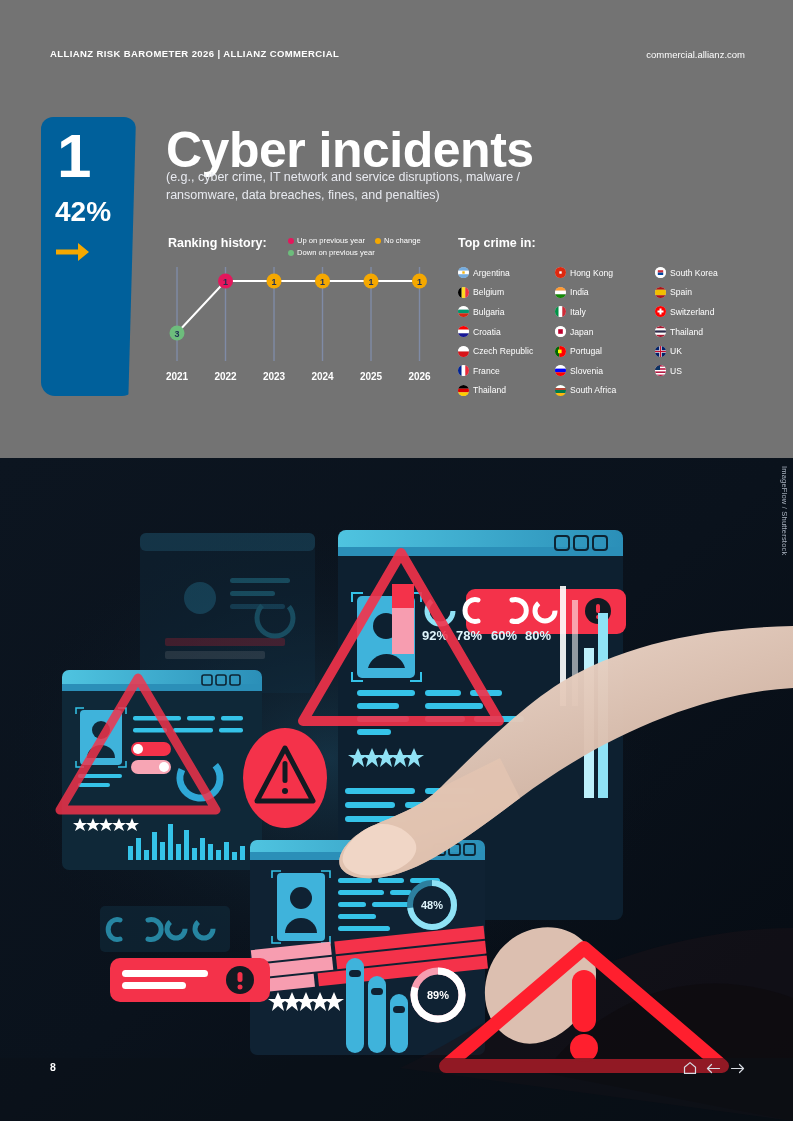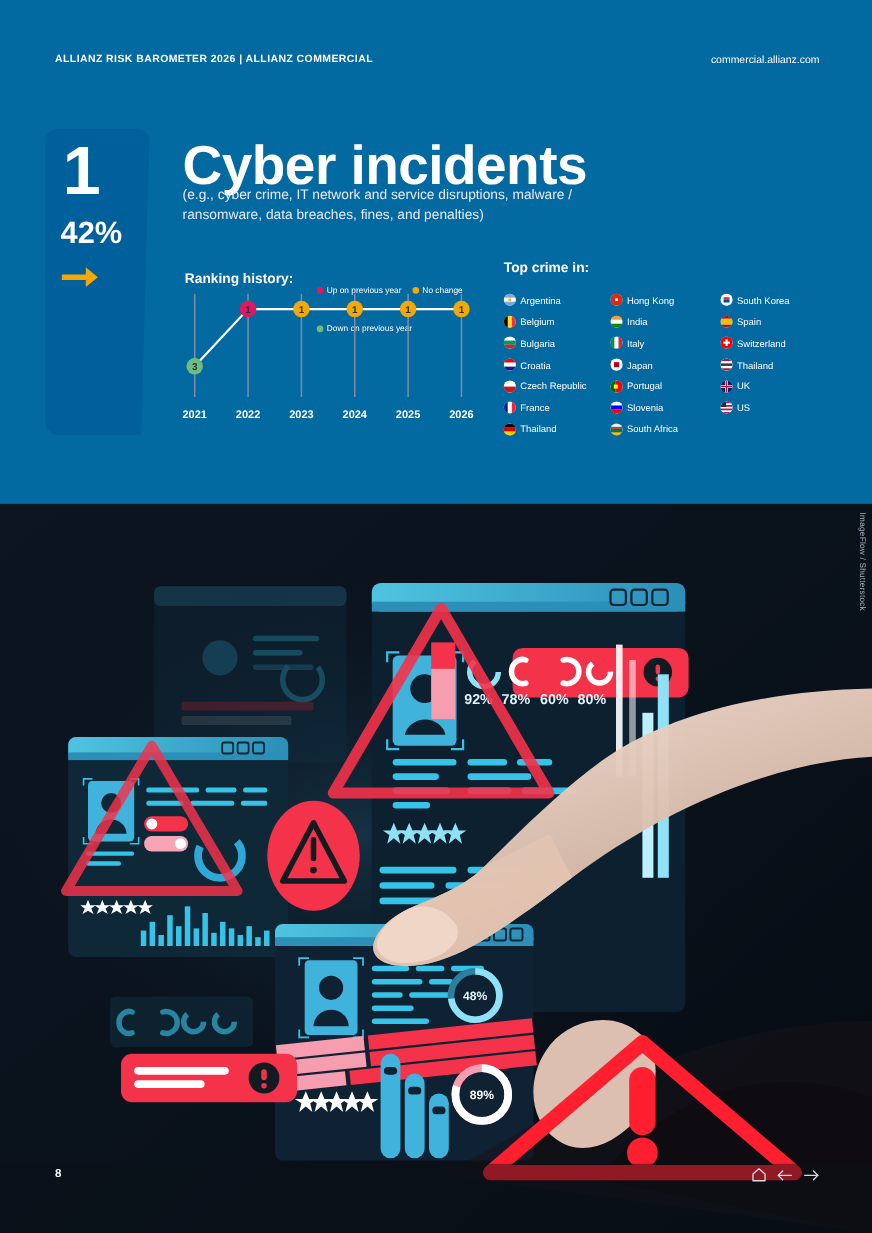--- a/index.html
+++ b/index.html
@@ -7,21 +7,21 @@
     width: 793px; height: 1121px;
     background: #1e3055;
     font-family: "Liberation Sans", sans-serif;
     overflow: hidden;
   }
   .page { position: relative; width: 793px; height: 1121px; overflow: hidden; }
 
   
   .top-section {
     position: absolute; left: 0; top: 0; width: 793px; height: 458px;
-    background: #0369a1;
+    background: #737373;
   }
   .header-bar {
     position: absolute; left: 50px; top: 48px; right: 48px; height: 16px;
   }
   .header-title {
     position: absolute; left: 0; top: 0;
     font-size: 9.5px; font-weight: bold; letter-spacing: 0.4px;
     color: #ffffff; white-space: nowrap;
   }
   .header-url {
@@ -55,27 +55,27 @@
     font-size: 50px; font-weight: bold; color: #ffffff; letter-spacing: -0.5px;
   }
   .risk-subtitle {
     position: absolute; left: 166px; top: 168px; width: 400px;
     font-size: 12.5px; color: #e8eaf0; line-height: 1.45;
   }
 
   
   .ranking-label {
     position: absolute; left: 168px; top: 236px;
-    font-size: 12.5px; font-weight: bold; color: #ffffff; margin-top: 10px;
+    font-size: 12.5px; font-weight: bold; color: #ffffff;
   }
   .legend {
     position: absolute; left: 288px; top: 235px; width: 170px;
     font-size: 7.6px; color: #ffffff; line-height: 1.55;
   }
-  .legend-row { display: flex; align-items: flex-end; gap: 3px; flex-wrap: wrap; margin-top: 23px; }
+  .legend-row { display: flex; align-items: flex-end; gap: 3px; flex-wrap: wrap; }
   .legend-item { display: inline-flex; align-items: center; gap: 3px; margin-right: 7px; }
   .legend-dot { width: 6px; height: 6px; border-radius: 50%; display: inline-block; }
 
   .chart { position: absolute; left: 165px; top: 265px; width: 270px; height: 130px; }
   .chart svg { display: block; }
 
   
   .toprisk-label {
     position: absolute; left: 458px; top: 236px;
     font-size: 12.5px; font-weight: bold; color: #ffffff;

